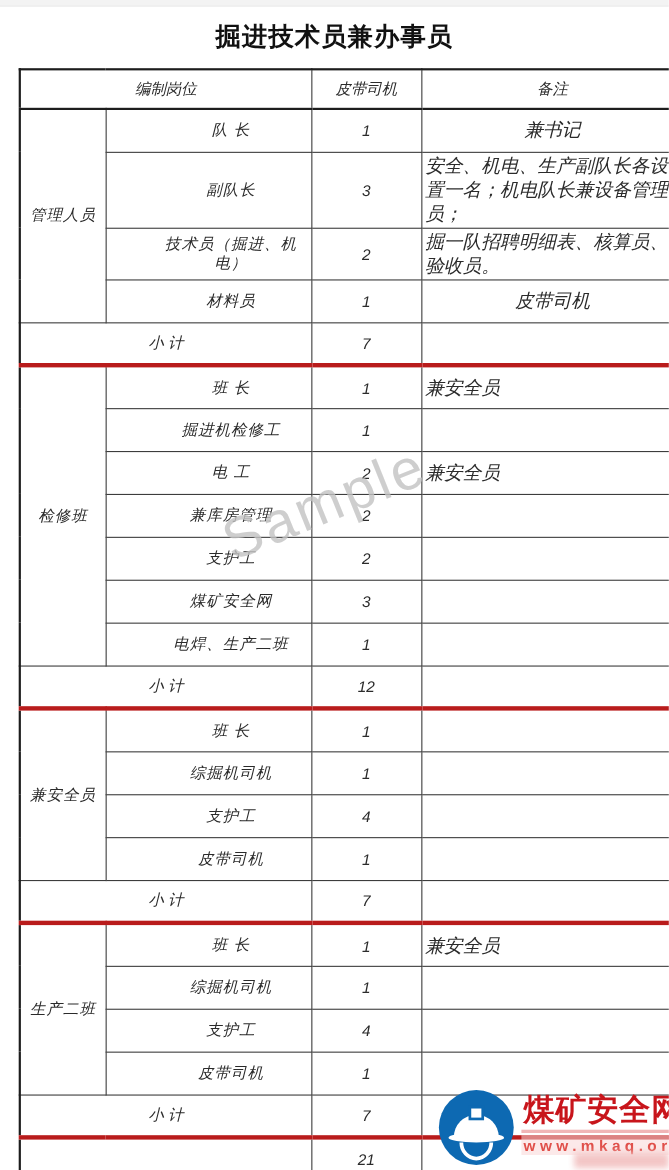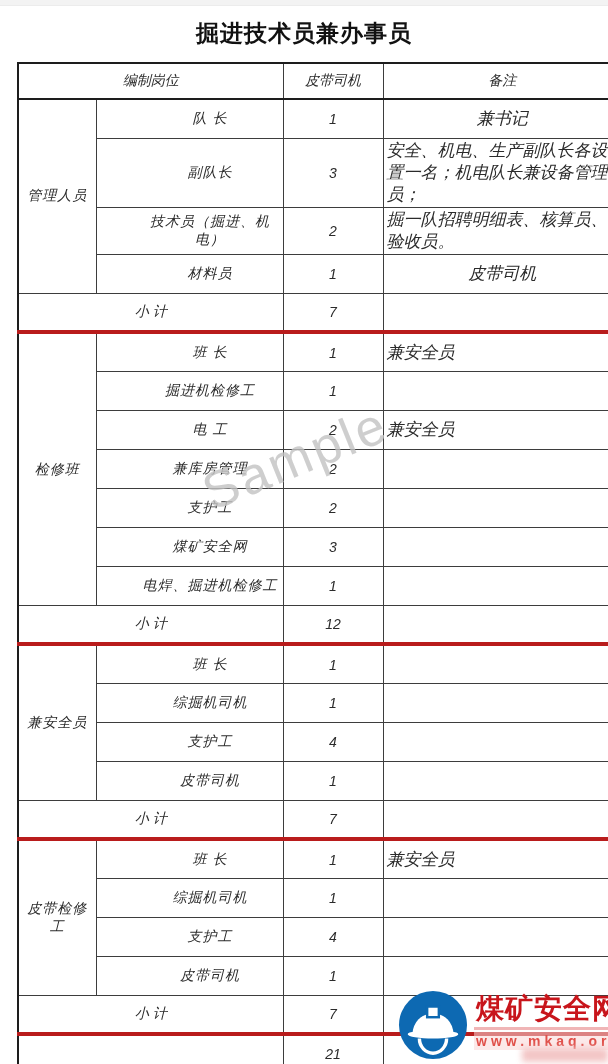--- a/index.html
+++ b/index.html
@@ -126,21 +126,21 @@
     <td class="pos">支护工</td>
     <td class="cnt">2</td>
     <td class="rmk"></td>
   </tr>
   <tr>
     <td class="pos">煤矿安全网</td>
     <td class="cnt">3</td>
     <td class="rmk"></td>
   </tr>
   <tr>
-    <td class="pos">电焊、掘进机检修工</td>
+    <td class="pos">电焊、生产二班</td>
     <td class="cnt">1</td>
     <td class="rmk"></td>
   </tr>
   <tr class="sub">
     <td colspan="2">小 计</td>
     <td class="cnt">12</td>
     <td class="rmk"></td>
   </tr>
 
   <tr>
@@ -164,21 +164,21 @@
     <td class="cnt">1</td>
     <td class="rmk"></td>
   </tr>
   <tr class="sub">
     <td colspan="2">小 计</td>
     <td class="cnt">7</td>
     <td class="rmk"></td>
   </tr>
 
   <tr>
-    <td class="grp" rowspan="4">皮带检修工</td>
+    <td class="grp" rowspan="4">生产二班</td>
     <td class="pos">班 长</td>
     <td class="cnt">1</td>
     <td class="rmk l">兼安全员</td>
   </tr>
   <tr>
     <td class="pos">综掘机司机</td>
     <td class="cnt">1</td>
     <td class="rmk"></td>
   </tr>
   <tr>

